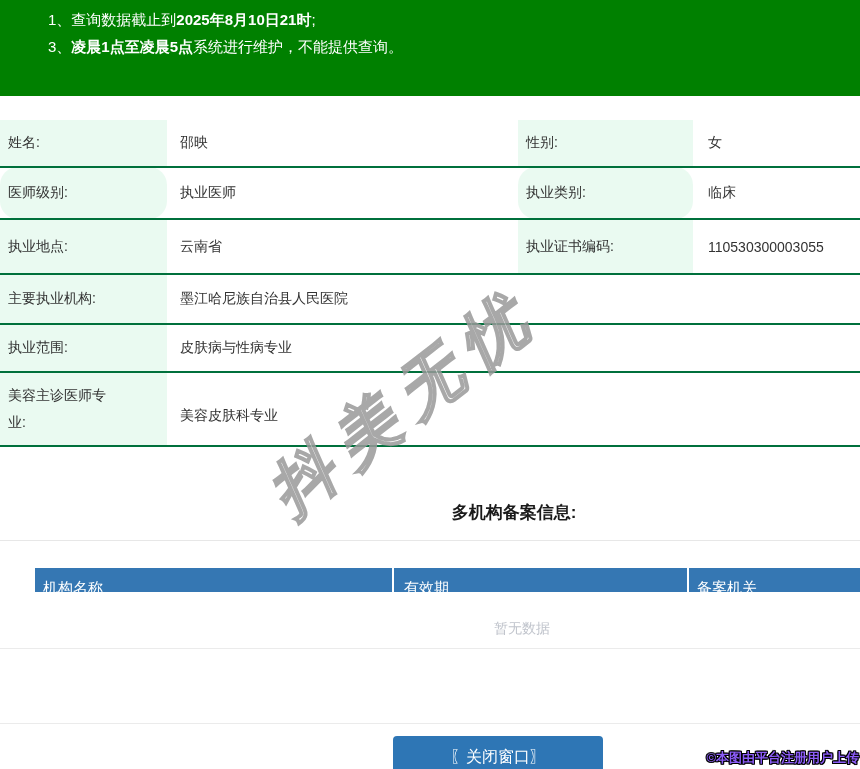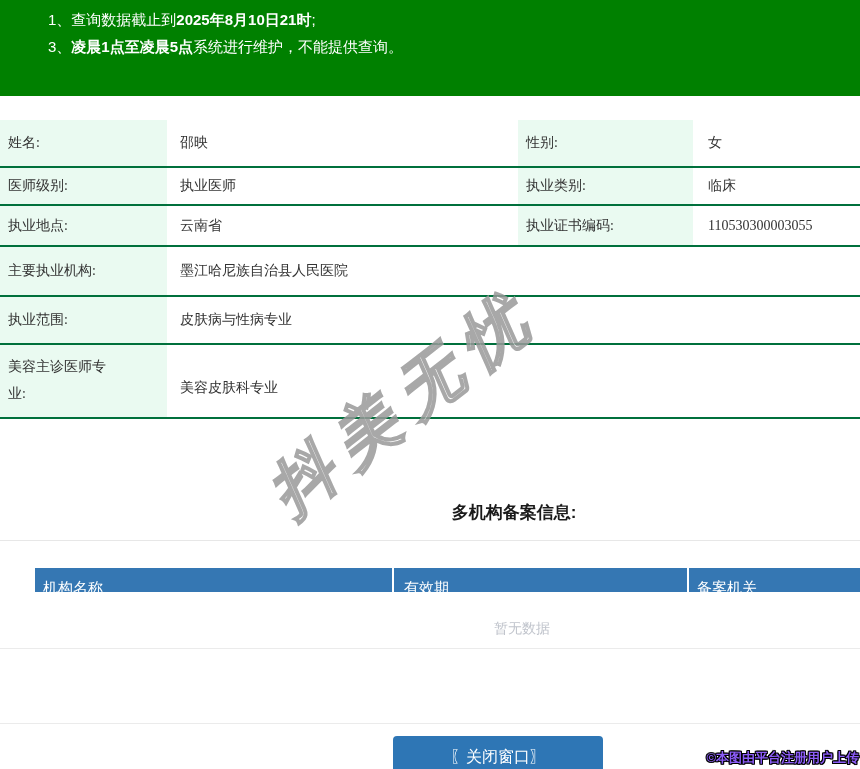--- a/index.html
+++ b/index.html
@@ -8,26 +8,26 @@
 
   
   .banner { position:absolute; left:0; top:0; width:860px; height:96px;
             background:#008000; color:#fff; font-size:15px;
             padding:6px 10px 0 48px; line-height:27px; }
   .banner b { font-weight:bold; }
 
   
   .info-wrap { position:absolute; left:0; top:120px; width:860px; }
   table.info { border-collapse:collapse; width:860px; table-layout:fixed;
-               font-size:14px; color:#333;font-family:Liberation Serif, serif; }
+               font-size:14px; color:#333; }
   table.info td { border-bottom:2px solid #00703c; vertical-align:middle; }
   td.lab  { background:#eafaf1; padding-left:8px; }
   td.val1 { padding-left:13px; }
   td.val2 { padding-left:15px; }
-  tr.r1 td { height:47px; } tr.r2 td { height:38px; } tr.r3 td { height:41px; }
+  tr.r1 td { height:47px; } tr.r2 td { height:52px;border-radius:18px; } tr.r3 td { height:55px; }
   tr.r4 td { height:50px; } tr.r5 td { height:48px; } tr.r6 td { height:74px; }
   tr.r7 td { height:47px; }
   .wraplab { display:inline-block; width:104px; line-height:1.9; }
   td.vtop { vertical-align:top; padding-top:13px; }
 
   
   .section-title { position:absolute; top:501px; left:0; width:1028px;
                    text-align:center; font-size:17px; font-weight:bold; color:#1a1a1a; }
   .hr1 { position:absolute; top:540px; left:0; width:860px; height:1px; background:#e7e7e7; }
 

